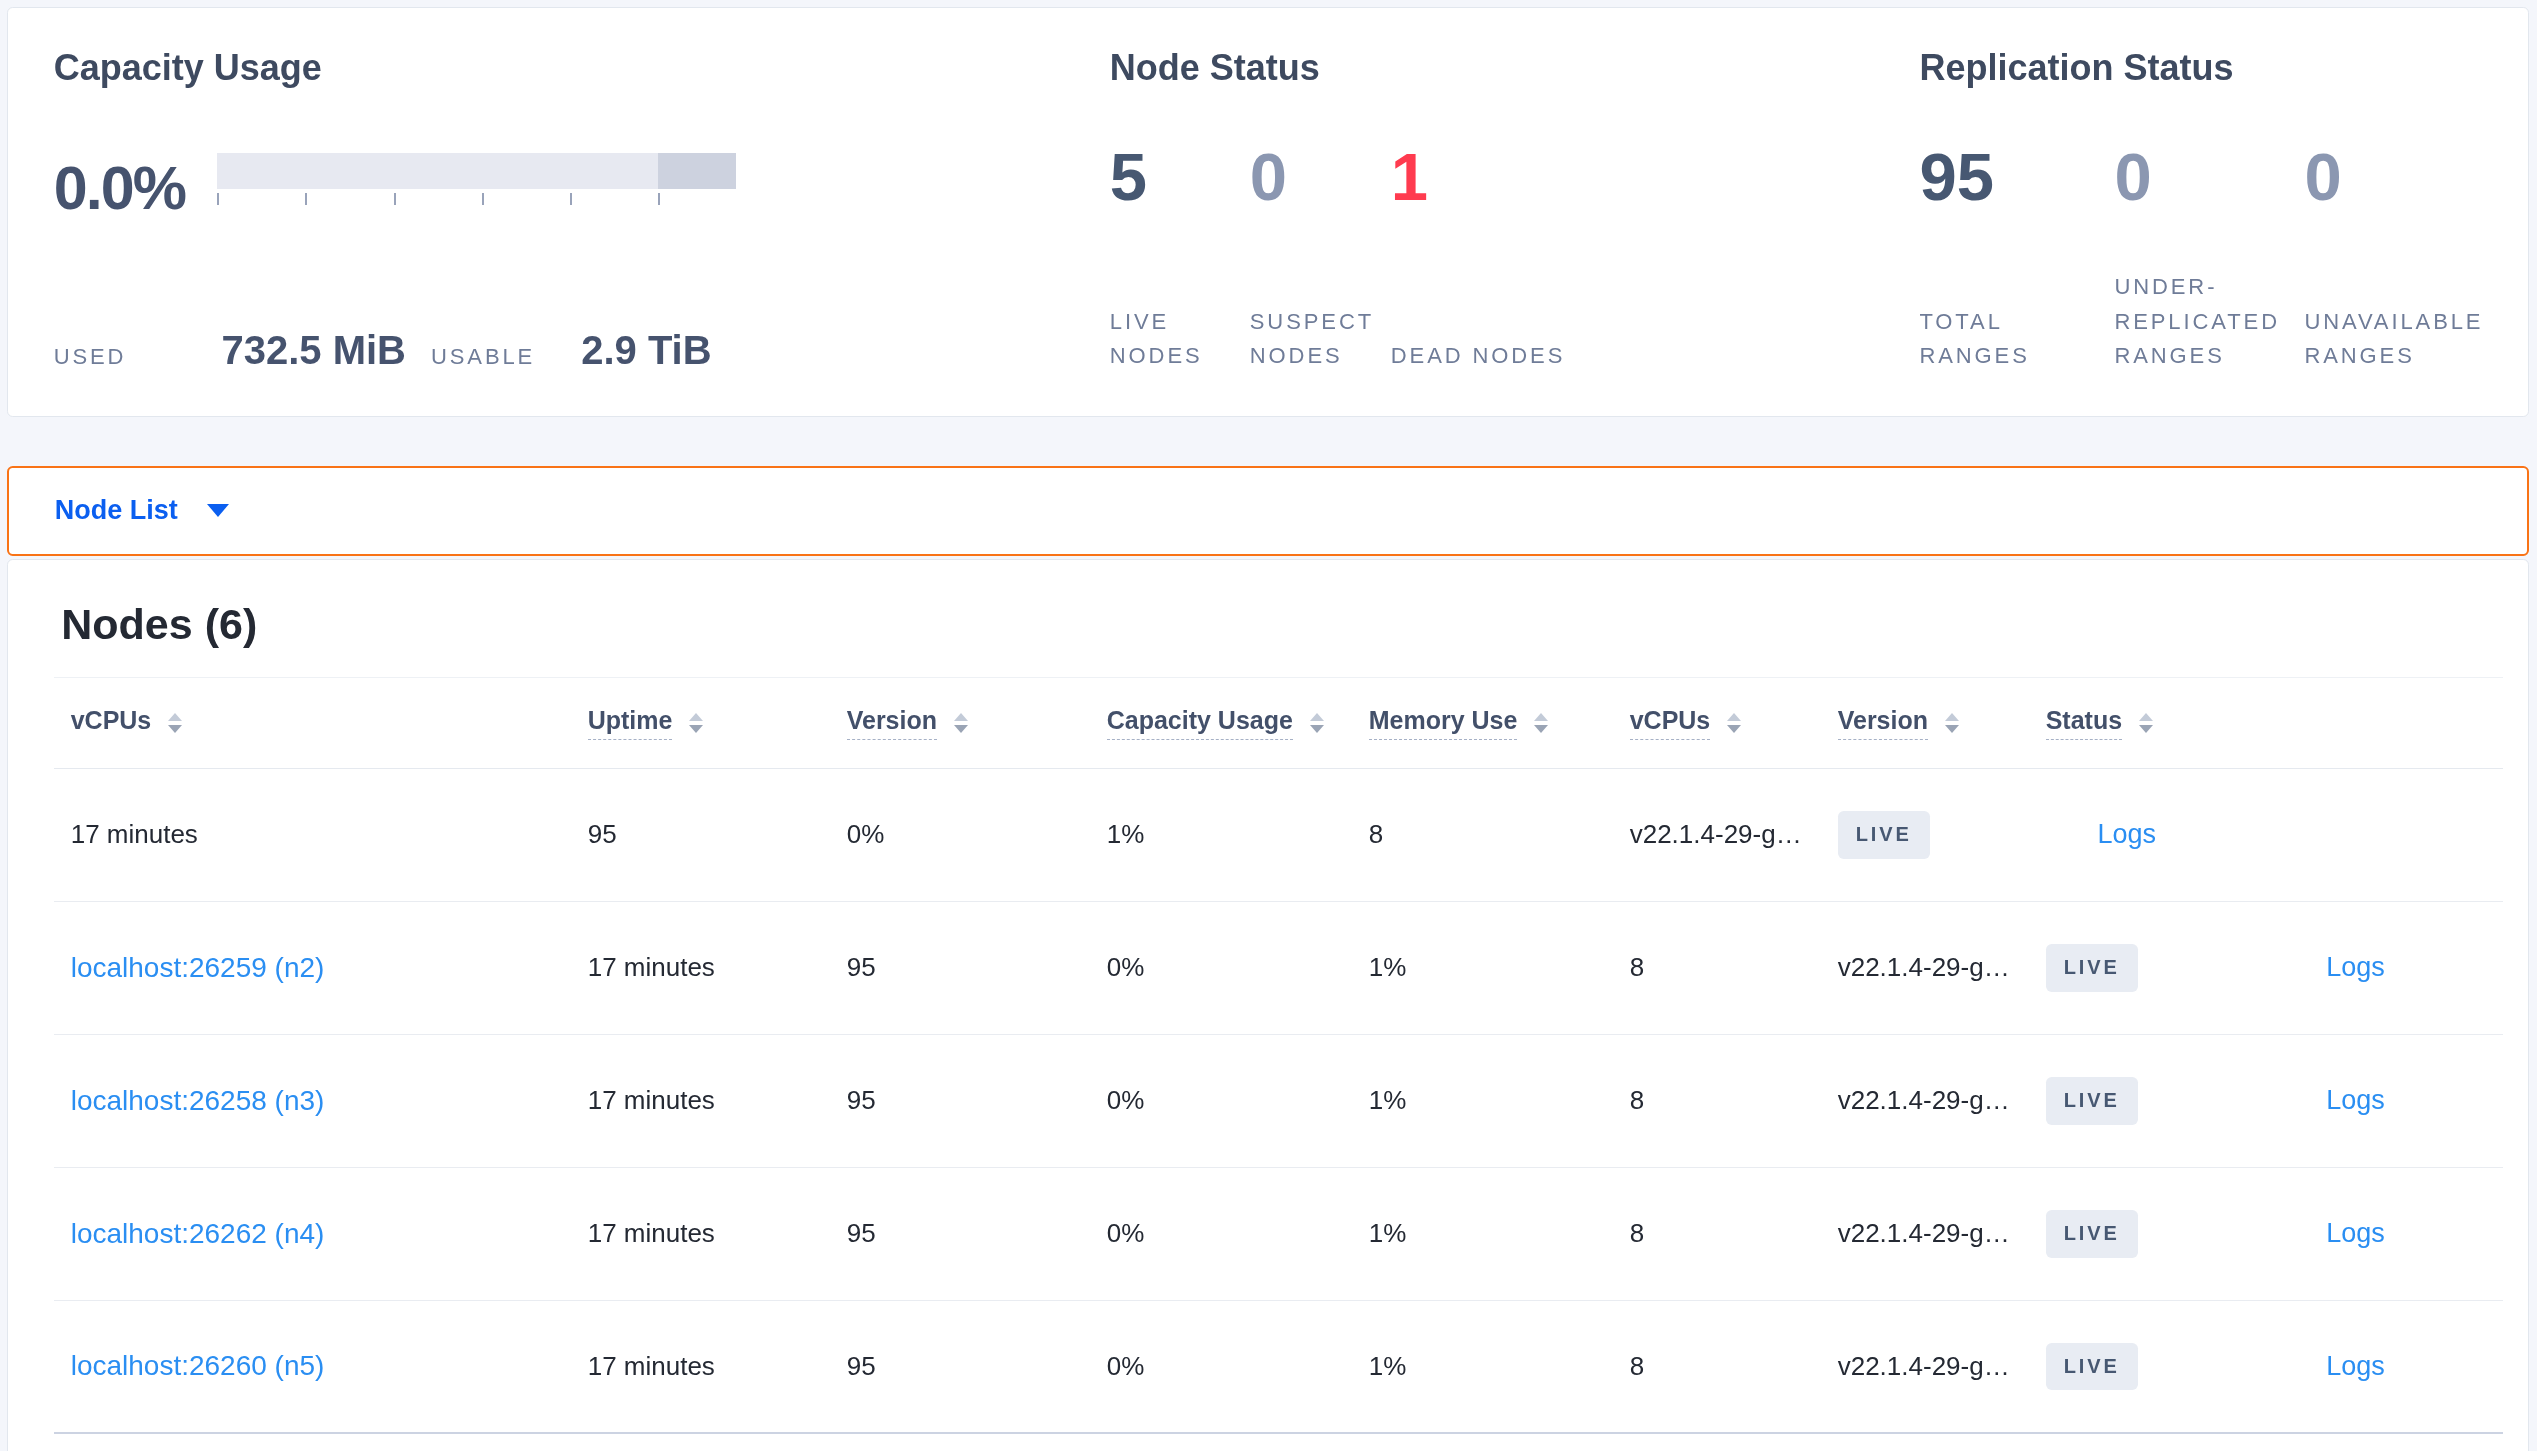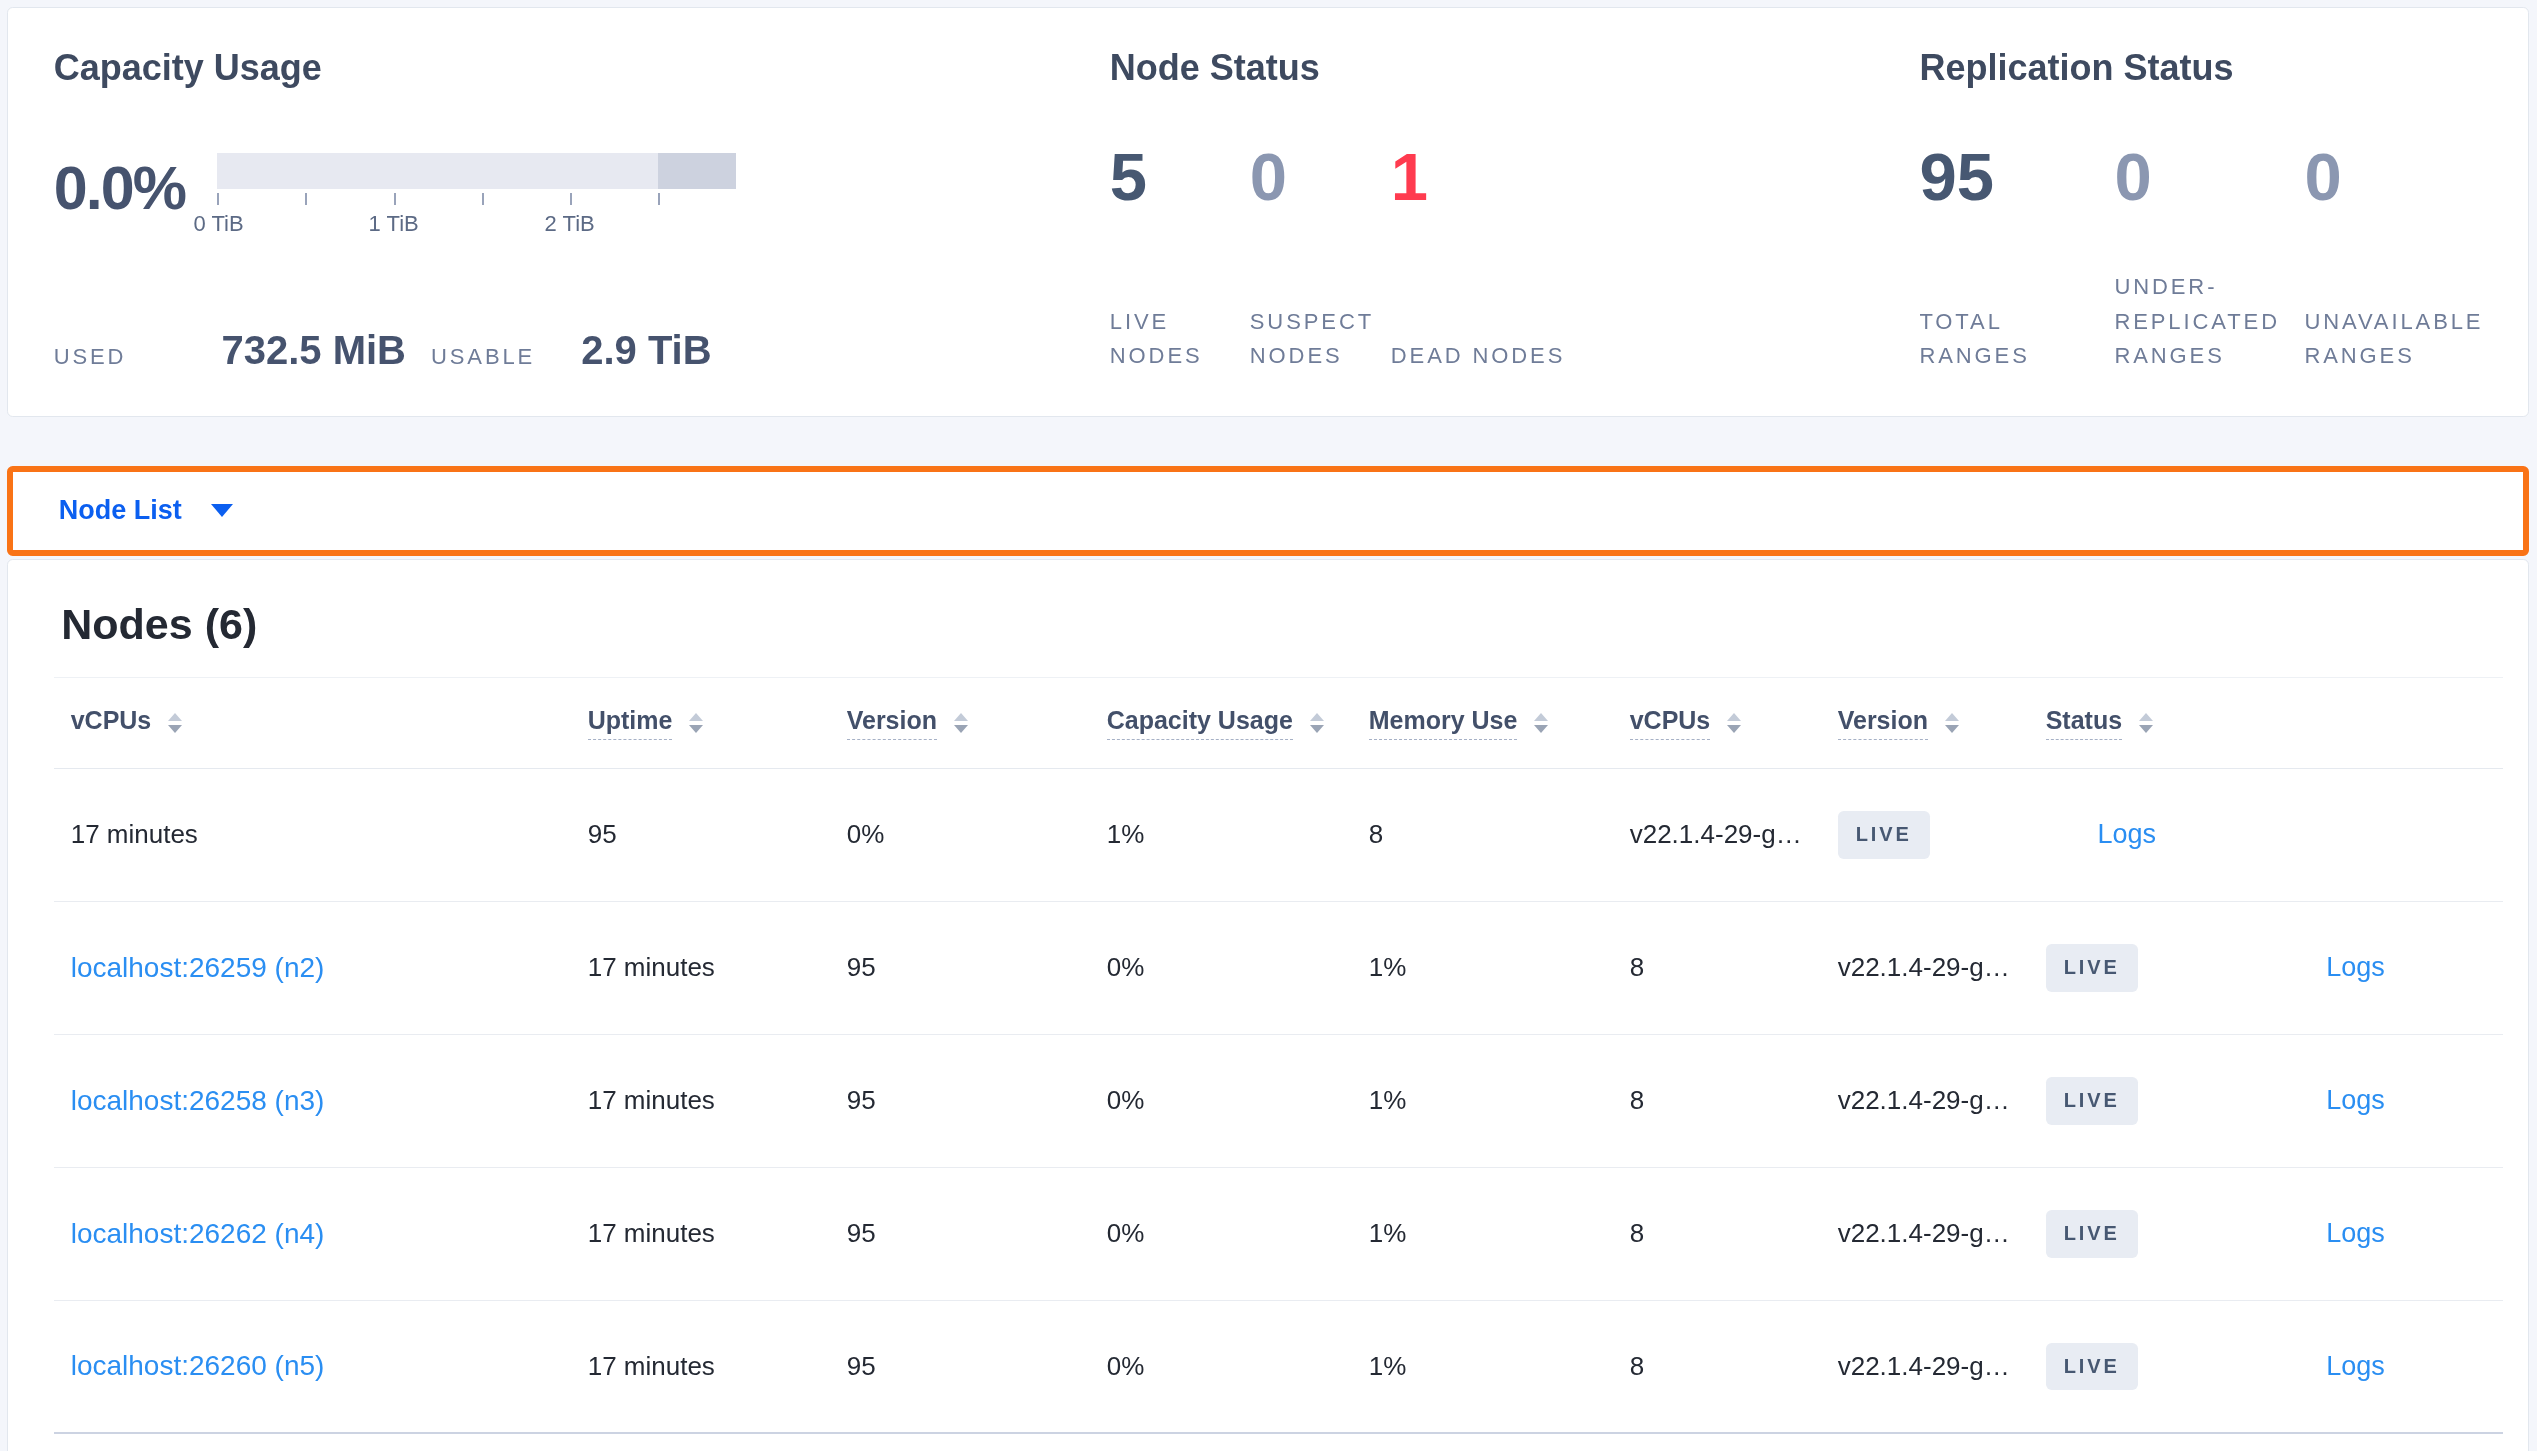--- a/index.html
+++ b/index.html
@@ -47,21 +47,21 @@
   .sec-nodes .stat:nth-child(3){width:181px;}
   .sec-replication .stat:nth-child(1){width:195px;}
   .sec-replication .stat:nth-child(2){width:190px;}
   .sec-replication .stat:nth-child(3){width:224px;}
   .stat-value{font-size:67px;font-weight:700;line-height:1;color:#475872;}
   .stat-label{margin-top:auto;font-size:22px;letter-spacing:2.9px;color:#6f7c98;
     line-height:1.55;}
 
   
   .selector-bar{margin:49px 8.6px 0 6.7px;height:90px;background:#fff;
-    border:6px solid #f97316;border-radius:5.7px;display:flex;align-items:center;
+    border:2px solid #f97316;border-radius:5.7px;display:flex;align-items:center;
     padding-left:46px;cursor:pointer;}
   .selector-label{font-size:27px;font-weight:700;color:#0b5ff0;}
   .caret-down{margin-left:29px;width:0;height:0;border-left:11.4px solid transparent;
     border-right:11.4px solid transparent;border-top:13.3px solid #0b5ff0;}
 
   
   .nodes-panel{margin:3.8px 8.6px 0 6.7px;height:953px;background:#fff;
     border:1px solid #e2e7ee;border-radius:5.7px 5.7px 0 0;
     padding:0 25px 0 46px;overflow:hidden;}
   .nodes-title{padding-top:42px;margin-left:7.6px;font-size:43px;line-height:44px;
@@ -106,25 +106,20 @@
           <div class="bar-reserved"></div>
         </div>
         <div class="tick-row">
           <div class="tick t0"></div>
             <div class="tick t1"></div>
             <div class="tick t2"></div>
           <div class="tick t3"></div>
             <div class="tick t4"></div>
             <div class="tick t5"></div>
         </div>
-        <div class="tick-labels">
-          <span class="tick-label l0">0 TiB</span>
-          <span class="tick-label l1">1 TiB</span>
-          <span class="tick-label l2">2 TiB</span>
-        </div>
       </div>
     </div>
     <div class="usage-row">
       <span class="usage-label">USED</span>
       <span class="usage-value used">732.5 MiB</span>
       <span class="usage-label usable">USABLE</span>
       <span class="usage-value usable">2.9 TiB</span>
     </div>
   </div>
 

